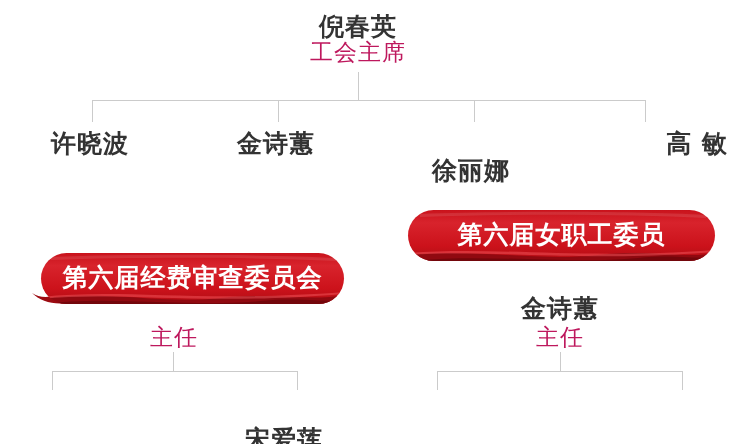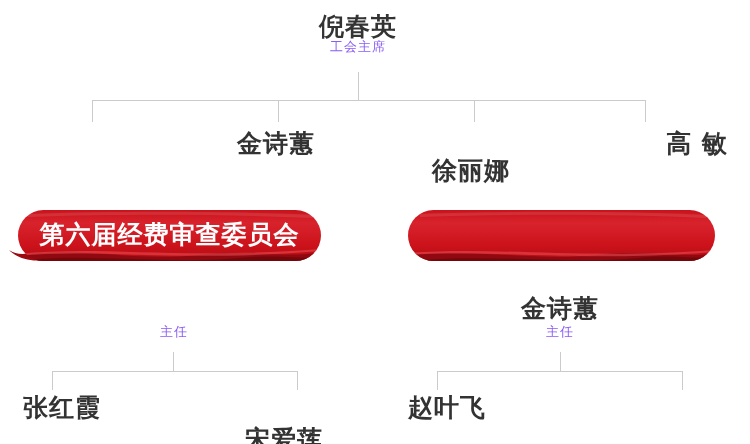--- a/index.html
+++ b/index.html
@@ -7,21 +7,21 @@
     position:relative;width:750px;height:444px;background:#ffffff;overflow:hidden;
     font-family:"DejaVu Sans","Liberation Sans",sans-serif;
   }
   .cname{
     position:absolute;transform:translateX(-50%);
     font-size:25px;font-weight:700;color:#333333;
     white-space:nowrap;letter-spacing:1px;line-height:1.15;
   }
   .csub{
     position:absolute;transform:translateX(-50%);
-    font-size:13px;font-weight:400;color:#8b5cf6;
+    font-size:23px;font-weight:400;color:#be185d;
     white-space:nowrap;letter-spacing:1px;line-height:1.2;
   }
   .vline{position:absolute;width:1px;background:#cbcbcb;}
   .hline{position:absolute;height:1px;background:#cbcbcb;}
 
   
   .p-root-name{left:358px;top:7px;margin-top:6px;}
   .p-root-title{left:358px;top:39px;}
   .l-top-stub{left:358px;top:72px;height:29px;}
   .l-top-h{left:92px;top:100px;width:554px;}
@@ -29,21 +29,21 @@
   .l-top-d2{left:278px;top:100px;height:22px;}
   .l-top-d3{left:474px;top:100px;height:22px;}
   .l-top-d4{left:645px;top:100px;height:22px;}
   .p-m1{left:90px;top:130px;}
   .p-m2{left:276px;top:130px;}
   .p-m3{left:471px;top:130px;margin-top:27px;}
   .p-m4{left:652px;top:130px;margin-left:45px;}
 
   
   .banner{position:absolute;top:210px;height:51px;}
-  .banner-left{left:18px;width:303px;}
+  .banner-left{left:41px;width:303px;margin-top:43px;}
   .banner-right{left:408px;width:307px;}
   .banner svg{position:absolute;left:0;top:0;width:100%;height:100%;overflow:visible;}
   .banner-label{
     position:absolute;left:0;top:50%;width:100%;transform:translateY(-54%);
     text-align:center;color:#ffffff;font-size:25px;font-weight:700;
     letter-spacing:1px;white-space:nowrap;
   }
 
   
   .p-c0-name{left:174px;top:295px;}
@@ -73,20 +73,21 @@
   <div class="cname p-root-name">倪春英</div>
   <div class="csub p-root-title">工会主席</div>
 
   <div class="vline l-top-stub"></div>
   <div class="hline l-top-h"></div>
   <div class="vline l-top-d1"></div>
   <div class="vline l-top-d2"></div>
   <div class="vline l-top-d3"></div>
   <div class="vline l-top-d4"></div>
 
+  <div class="cname p-m1">许晓波</div>
   <div class="cname p-m2">金诗蕙</div>
   <div class="cname p-m3">徐丽娜</div>
   <div class="cname p-m4">高 敏</div>
 
   <div class="banner banner-left">
     <svg viewBox="0 0 303 51" preserveAspectRatio="none" aria-hidden="true">
       <defs>
         <linearGradient id="bgrad0" x1="0" y1="0" x2="0" y2="1">
           <stop offset="0" stop-color="#c9131c"></stop>
           <stop offset="0.25" stop-color="#d8232c"></stop>
@@ -123,31 +124,30 @@
           </clipPath>
       </defs>
       <rect width="307" height="51" rx="25.5" fill="url(#bgrad1)"></rect>
       <g clip-path="url(#pill1)">
         <path d="M0 45 C 70 38 130 52 190 45 C 240 39 280 49 307 43 L307 51 L0 51 Z" fill="#8c0910" opacity="0.9"></path>
         <path d="M0 51 C 80 43 160 55 230 48 C 268 44 292 50 307 47 L307 51 Z" fill="#6f060b" opacity="0.85"></path>
         <path d="M0 43 C 90 36 170 50 307 40 L307 42 C 170 53 90 39 0 45 Z" fill="#f4555b" opacity="0.5"></path>
         <path d="M12 4 C 95 1 225 1 298 5 L 298 8 C 215 4 100 4 12 7 Z" fill="#ffffff" opacity="0.10"></path>
       </g>
     </svg>
+    <span class="banner-label">第六届女职工委员</span>
   </div>
 
   <div class="csub p-c0-title">主任</div>
   <div class="vline l-c0-stub"></div>
   <div class="hline l-c0-h"></div>
   <div class="vline l-c0-d1"></div>
   <div class="vline l-c0-d2"></div>
-  <div class="cname p-c0-m1">张红霞</div>
   <div class="cname p-c0-m2">宋爱莲</div>
 
   <div class="cname p-c1-name">金诗蕙</div>
   <div class="csub p-c1-title">主任</div>
   <div class="vline l-c1-stub"></div>
   <div class="hline l-c1-h"></div>
   <div class="vline l-c1-d1"></div>
   <div class="vline l-c1-d2"></div>
-  <div class="cname p-c1-m1">赵叶飞</div>
 
 </div>
 
 </body></html>

